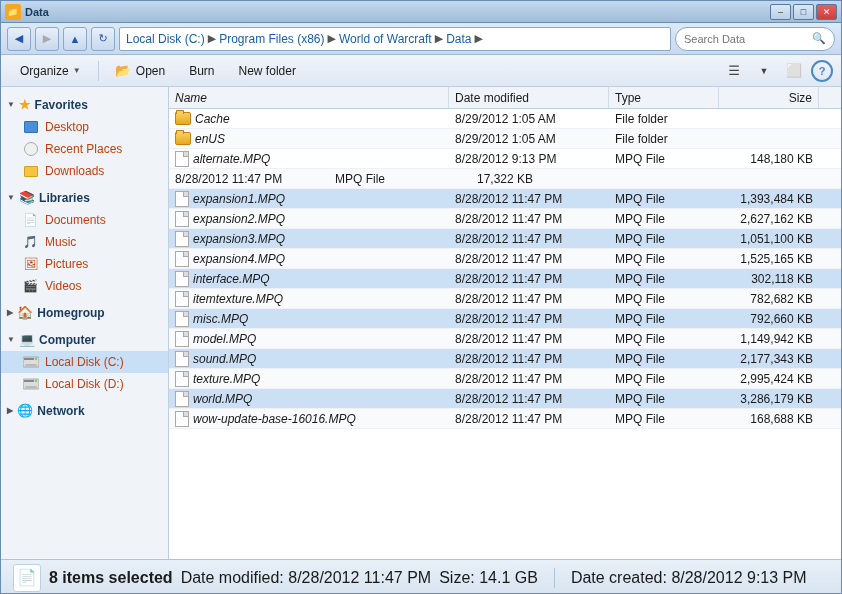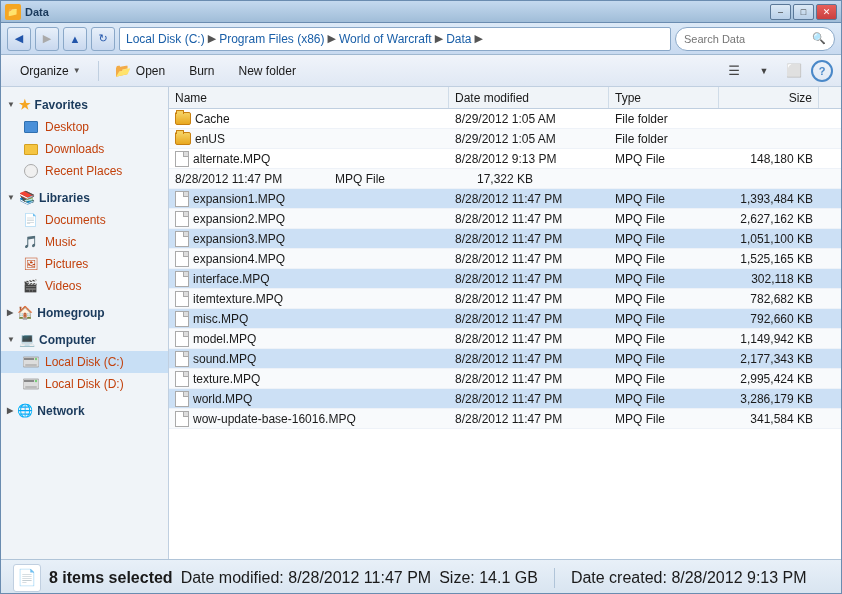--- a/index.html
+++ b/index.html
@@ -259,21 +259,21 @@
     .file-col {
       display: flex;
       align-items: center;
       padding: 0 6px;
       font-size: 12px;
       color: #1a1a1a;
       height: 100%;
       border-right: 1px solid #d0dce8;
       cursor: pointer;
     }
-    .col-name { width: 280px; min-width: 280px; }
+    .col-name { width: 280px; min-width: 280px; font-style: italic; }
     .col-date { width: 160px; min-width: 160px; }
     .col-type { width: 110px; min-width: 110px; }
     .col-size { width: 100px; min-width: 100px; text-align: right; justify-content: flex-end; }
 
     
     .file-row {
       display: flex;
       align-items: center;
       height: 20px;
       border-bottom: 1px solid #eef2f8;
@@ -434,29 +434,29 @@
         <span>Favorites</span>
       </div>
       <div class="sidebar-item">
         <span class="sidebar-icon">
           <div class="icon-desktop"></div>
         </span>
         <span>Desktop</span>
       </div>
       <div class="sidebar-item">
         <span class="sidebar-icon">
+          <div class="icon-recent"></div>
+        </span>
+        <span>Recent Places</span>
+      </div>
+      <div class="sidebar-item">
+        <span class="sidebar-icon">
           <div class="icon-downloads"></div>
         </span>
         <span>Downloads</span>
-      </div>
-      <div class="sidebar-item">
-        <span class="sidebar-icon">
-          <div class="icon-recent"></div>
-        </span>
-        <span>Recent Places</span>
       </div>
     </div>
 
     <div class="sidebar-section">
       <div class="sidebar-section-header">
         <span class="expand-icon">▼</span>
         <span style="font-size:13px;">📚</span>
         <span>Libraries</span>
       </div>
       <div class="sidebar-item">
@@ -673,21 +673,21 @@
           <div class="file-cell col-type">MPQ File</div>
           <div class="file-cell col-size">3,286,179 KB</div>
         </div>
         <div class="file-row alt">
           <div class="file-cell col-name">
             <div class="file-icon-mpq"></div>
             <span>wow-update-base-16016.MPQ</span>
           </div>
           <div class="file-cell col-date">8/28/2012 11:47 PM</div>
           <div class="file-cell col-type">MPQ File</div>
-          <div class="file-cell col-size">341,584 KB</div>
+          <div class="file-cell col-size">168,688 KB</div>
         </div>
       </div>
   </div>
 </div>
 
 <div class="status-bar">
   <div class="status-icon">📄</div>
   <span class="status-text">
     <strong>8 items selected</strong>
   </span>

